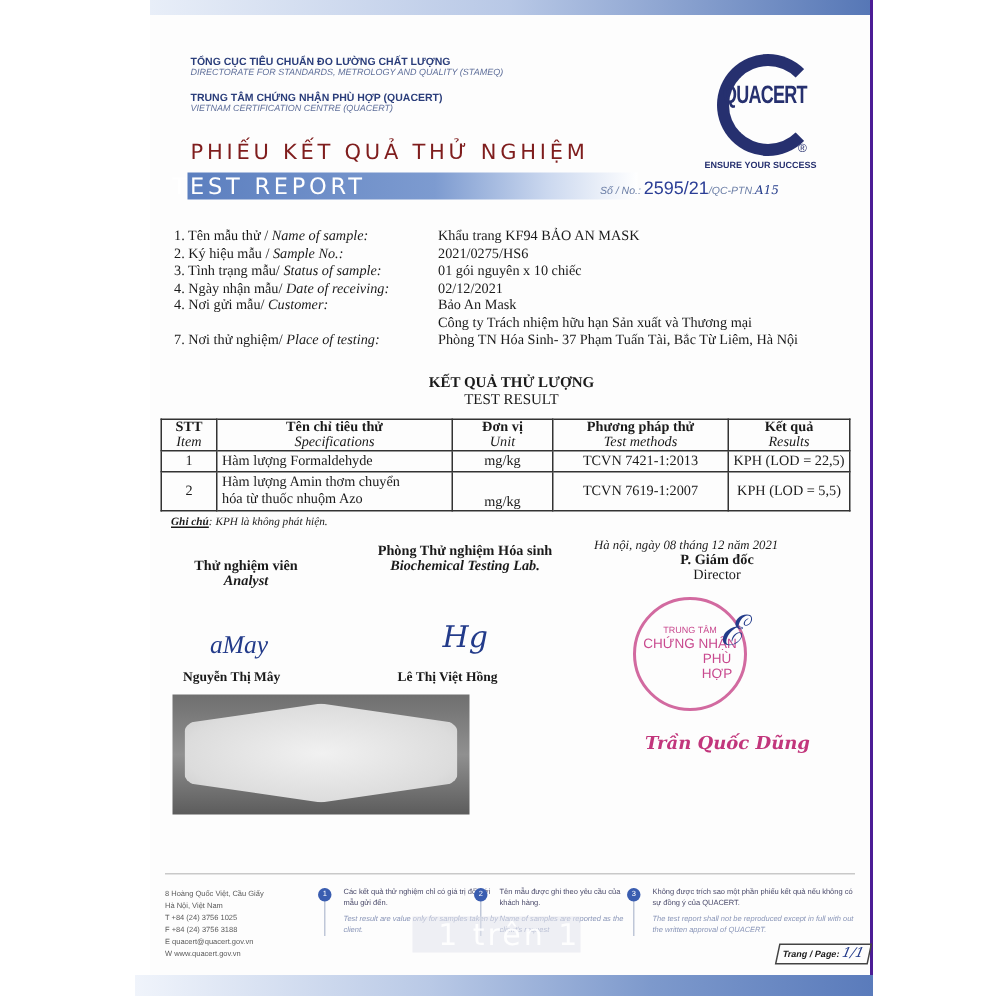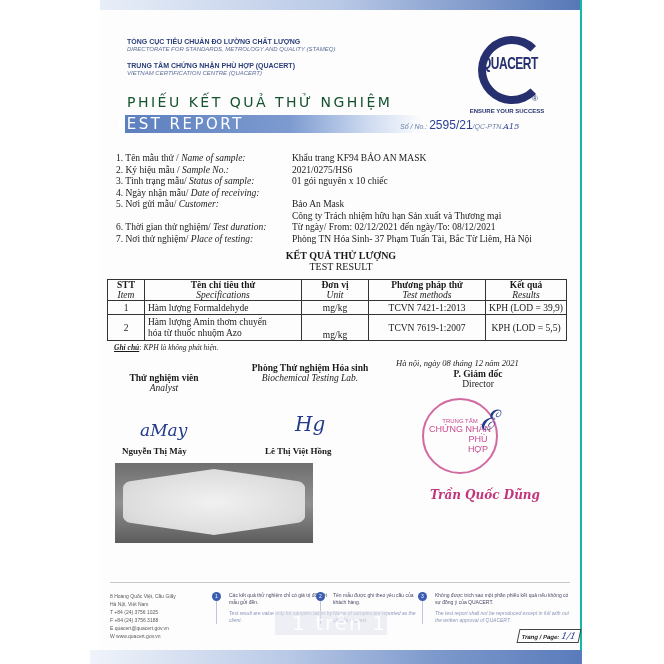--- a/index.html
+++ b/index.html
@@ -1,28 +1,28 @@
 <!DOCTYPE html>
 <html><head>
 <meta charset="utf-8">
 <style>
   html, body { margin:0; padding:0; }
   body { width:664px; height:664px; background:#ffffff; position:relative; overflow:hidden; font-family:"Liberation Serif", serif; color:#1a1a1a; }
-  .page { position:absolute; left:100px; top:0; width:482px; height:664px; background:#fdfdfd; border-right:2px solid #14b8a6; box-sizing:border-box; }
+  .page { position:absolute; left:100px; top:0; width:482px; height:664px; background:#fdfdfd; border-right:2px solid #4c1d95; box-sizing:border-box; }
   .top-band { position:absolute; left:0; top:0; width:100%; height:10px; background:linear-gradient(90deg,#e8eef8 0%,#b8c8e6 50%,#5677b6 100%); }
   .bottom-band { position:absolute; left:-10px; bottom:0; width:492px; height:14px; background:linear-gradient(90deg,#f0f4fb 0%,#b9c9e6 40%,#7d99cc 70%,#5a7bbb 100%); }
   .org { position:absolute; left:27px; font-family:"Liberation Sans", sans-serif; }
   .org .vn { font-size:7px; font-weight:bold; color:#2a3d7a; }
   .org .en { font-size:6px; font-style:italic; color:#5f6f9a; margin-top:1px; }
   .logo { position:absolute; left:362px; top:30px; width:90px; height:90px; }
   .logo-ring { position:absolute; left:16px; top:6px; width:52px; height:52px; border:8px solid #26306f; border-right-color:transparent; border-radius:50%; }
   .logo-text { position:absolute; left:20px; top:26px; font-family:"Liberation Sans", sans-serif; font-weight:bold; font-size:12px; color:#26306f; letter-spacing:-0.5px; transform:scaleY(1.4); }
   .logo-reg { position:absolute; left:70px; top:64px; font-size:8px; color:#26306f; font-family:"Liberation Sans", sans-serif; }
   .logo-tag { position:absolute; left:0; top:78px; width:90px; text-align:center; font-family:"Liberation Sans", sans-serif; font-weight:bold; font-size:6px; color:#26306f; }
-  .title-vn { position:absolute; left:27px; top:94px; font-family:"DejaVu Sans", sans-serif; font-size:14px; letter-spacing:2.5px; color:#14532d; }
+  .title-vn { position:absolute; left:27px; top:94px; font-family:"DejaVu Sans", sans-serif; font-size:14px; letter-spacing:2.5px; color:#7f1d1d; }
   .title-bar { position:absolute; left:25px; top:115px; width:300px; height:18px; background:linear-gradient(90deg,#5c7fbf 0%,#7d9bd0 55%,#cbd8ef 80%,#ffffff 100%); }
   .title-en { position:absolute; left:15px; top:115px; font-family:"DejaVu Sans", sans-serif; font-size:15px; letter-spacing:2.5px; color:#ffffff; line-height:18px; }
   .report-no { position:absolute; left:300px; top:118px; font-family:"Liberation Sans", sans-serif; font-size:7px; color:#6b7ea6; font-style:italic; }
   .report-no .num { font-family:"Liberation Sans", sans-serif; font-size:12px; color:#2b3e96; font-style:normal; }
   .info { position:absolute; left:16px; top:153px; font-size:9.5px; line-height:11.5px; }
   .info-row { display:flex; }
   .info-label { width:176px; }
   .info-label i { font-style:italic; }
   .info-value { width:300px; }
   .result-heading { position:absolute; left:0; top:250px; width:482px; text-align:center; font-size:10px; line-height:11px; }
@@ -30,21 +30,21 @@
   table.results { position:absolute; left:7px; top:279px; width:460px; border-collapse:collapse; font-size:9.5px; }
   table.results th, table.results td { border:1px solid #333; padding:0 3px; text-align:center; }
   table.results th { line-height:10px; font-weight:bold; }
   table.results th .sub { display:block; font-weight:normal; font-style:italic; }
   table.results td.spec { text-align:left; }
   .note { position:absolute; left:14px; top:343px; font-size:7.5px; font-style:italic; }
   .note b { text-decoration:underline; }
   .date { position:absolute; left:296px; top:358px; font-size:8.5px; font-style:italic;text-align:center; }
   .sig { position:absolute; text-align:center; font-size:9.5px; }
   .sig .role { font-weight:bold; }
-  .sig .role-en { font-style:italic; }
+  .sig .role-en { font-style:italic;font-weight:bold; }
   .sig-name { position:absolute; font-size:9px; font-weight:bold; }
   .scribble { position:absolute; font-family:"DejaVu Serif", serif; font-style:italic; color:#233b8a; }
   .stamp { position:absolute; left:322px; top:398px; width:76px; height:76px; border:2px solid #d26aa0; border-radius:50%; box-sizing:border-box; color:#c94a8f; font-family:"Liberation Sans", sans-serif; text-align:center; }
   .stamp .l1 { margin-top:18px; font-size:6px; }
   .stamp .l2 { font-size:9px; font-weight:normal; }
   .stamp .l3 { font-size:9px; font-weight:normal;margin-left:36px; }
   .director-name { position:absolute; left:330px; top:488px; font-family:"DejaVu Serif", serif; font-style:italic; font-weight:bold; font-size:12px; color:#c2367c; }
   .mask-photo { position:absolute; left:15px; top:463px; width:198px; height:80px; background:linear-gradient(180deg,#6f6f6f,#909090 50%,#5c5c5c); }
   .mask-shape { position:absolute; left:8px; top:6px; width:182px; height:66px; background:radial-gradient(ellipse at center,#f1f1f1 0%,#dcdcdc 70%,#c8c8c8 100%); border-radius:50% / 28%; clip-path:polygon(0 20%,50% 0,100% 20%,100% 80%,50% 100%,0 80%); }
   .footer-rule { position:absolute; left:10px; top:582px; width:460px; height:1px; background:#c9c9c9; }
@@ -95,31 +95,28 @@
     <div class="info-row">
       <div class="info-label"><span>2. Ký hiệu mẫu /</span> <i>Sample No.:</i></div>
       <div class="info-value">2021/0275/HS6</div>
     </div>
     <div class="info-row">
       <div class="info-label"><span>3. Tình trạng mẫu/</span> <i>Status of sample:</i></div>
       <div class="info-value">01 gói nguyên x 10 chiếc</div>
     </div>
     <div class="info-row">
       <div class="info-label"><span>4. Ngày nhận mẫu/</span> <i>Date of receiving:</i></div>
-    </div>
-    <div class="info-row">
-      <div class="info-label"><span>5. Nơi gửi mẫu/</span> <i>Customer:</i></div>
+      <div class="info-value">02/12/2021</div>
+    </div>
+    <div class="info-row">
+      <div class="info-label"><span>4. Nơi gửi mẫu/</span> <i>Customer:</i></div>
       <div class="info-value">
           <div>Bảo An Mask</div>
           <div>Công ty Trách nhiệm hữu hạn Sản xuất và Thương mại</div>
         </div>
-    </div>
-    <div class="info-row">
-      <div class="info-label"><span>6. Thời gian thử nghiệm/</span> <i>Test duration:</i></div>
-      <div class="info-value">Từ ngày/ From: 02/12/2021 đến ngày/To: 08/12/2021</div>
     </div>
     <div class="info-row">
       <div class="info-label"><span>7. Nơi thử nghiệm/</span> <i>Place of testing:</i></div>
       <div class="info-value">Phòng TN Hóa Sinh- 37 Phạm Tuấn Tài, Bắc Từ Liêm, Hà Nội</div>
     </div>
   </div>
 
   <div class="result-heading">
     <div class="vn">KẾT QUẢ THỬ LƯỢNG</div>
     <div>TEST RESULT</div>
@@ -134,21 +131,21 @@
         <th style="width:110px;"><span>Phương pháp thử</span><span class="sub">Test methods</span></th>
         <th><span>Kết quả</span><span class="sub">Results</span></th>
       </tr>
     </thead>
     <tbody>
       <tr style="height:14px;">
         <td>1</td>
         <td class="spec">Hàm lượng Formaldehyde</td>
         <td>mg/kg</td>
         <td>TCVN 7421-1:2013</td>
-        <td>KPH (LOD = 39,9)</td>
+        <td>KPH (LOD = 22,5)</td>
       </tr>
       <tr style="height:26px;">
         <td>2</td>
         <td class="spec" style="line-height:11px;">
             <div>Hàm lượng Amin thơm chuyển</div>
             <div>hóa từ thuốc nhuộm Azo</div>
           </td>
         <td style="vertical-align:bottom;">mg/kg</td>
         <td>TCVN 7619-1:2007</td>
         <td>KPH (LOD = 5,5)</td>
@@ -159,21 +156,21 @@
   <div class="note">
     <b>Ghi chú</b><span>: KPH là không phát hiện.</span>
   </div>
 
   <div class="date">Hà nội, ngày 08 tháng 12 năm 2021</div>
 
   <div class="sig" style="left:14px; top:373px; width:100px;">
     <div class="role">Thử nghiệm viên</div>
     <div class="role-en">Analyst</div>
   </div>
-  <div class="scribble" style="left:40px; top:420px; font-size:17px;">aMay</div>
+  <div class="scribble" style="left:40px; top:420px; font-size:17px;font-family:Liberation Serif, serif;">aMay</div>
   <div class="sig-name" style="left:22px; top:446px;">Nguyễn Thị Mây</div>
 
   <div class="sig" style="left:140px; top:363px; width:140px;">
     <div class="role">Phòng Thử nghiệm Hóa sinh</div>
     <div class="role-en">Biochemical Testing Lab.</div>
   </div>
   <div class="scribble" style="left:195px; top:412px; font-size:20px;">Hg</div>
   <div class="sig-name" style="left:165px; top:446px;">Lê Thị Việt Hồng</div>
 
   <div class="sig" style="left:328px; top:369px; width:100px;">

